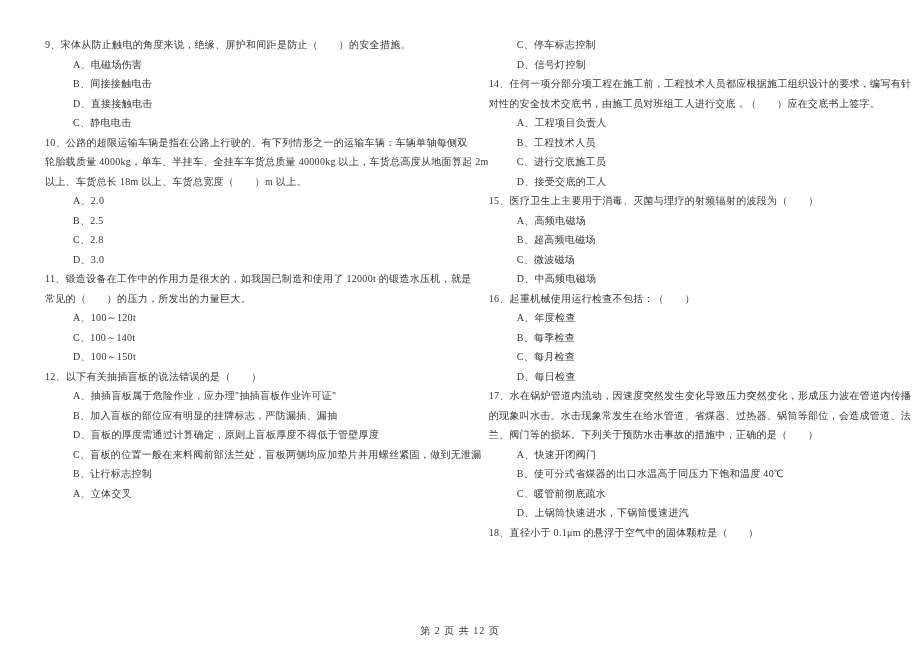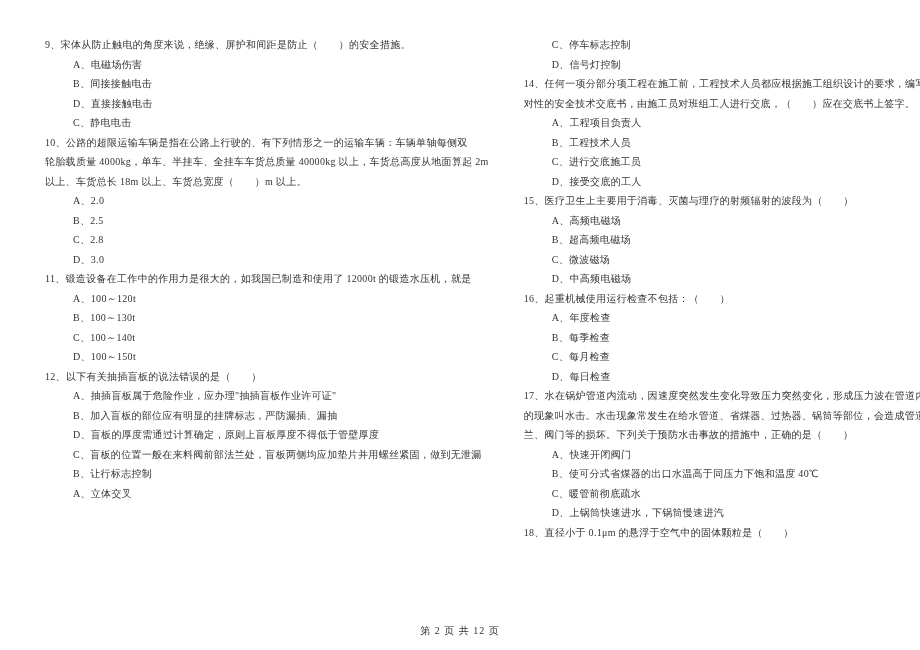--- a/index.html
+++ b/index.html
@@ -12,21 +12,20 @@
       height: 650px;
       background: #fff;
       font-family: "SimSun", "宋体", serif;
       font-size: 10px;
       color: #333;
       position: relative;
       padding: 35px 45px 25px 45px;
     }
     .columns {
       display: flex;
-      gap: 35px;
       height: 570px;
     }
     .col {
       flex: 1;
       display: flex;
       flex-direction: column;
     }
     .line {
       line-height: 1.95;
       white-space: nowrap;
@@ -59,22 +58,22 @@
       <div class="line indent-1">D、直接接触电击</div>
       <div class="line indent-1">C、静电电击</div>
       <div class="line indent-0">10、公路的超限运输车辆是指在公路上行驶的、有下列情形之一的运输车辆：车辆单轴每侧双</div>
       <div class="line indent-0">轮胎载质量 4000kg，单车、半挂车、全挂车车货总质量 40000kg 以上，车货总高度从地面算起 2m</div>
       <div class="line indent-0">以上、车货总长 18m 以上、车货总宽度（　　）m 以上。</div>
       <div class="line indent-1">A、2.0</div>
       <div class="line indent-1">B、2.5</div>
       <div class="line indent-1">C、2.8</div>
       <div class="line indent-1">D、3.0</div>
       <div class="line indent-0">11、锻造设备在工作中的作用力是很大的，如我国已制造和使用了 12000t 的锻造水压机，就是</div>
+      <div class="line indent-0">常见的（　　）的压力，所发出的力量巨大。</div>
       <div class="line indent-1">A、100～120t</div>
-      <div class="line indent-1">B、100～130t</div>
       <div class="line indent-1">C、100～140t</div>
       <div class="line indent-1">D、100～150t</div>
       <div class="line indent-0">12、以下有关抽插盲板的说法错误的是（　　）</div>
       <div class="line indent-1">A、抽插盲板属于危险作业，应办理"抽插盲板作业许可证"</div>
       <div class="line indent-1">B、加入盲板的部位应有明显的挂牌标志，严防漏插、漏抽</div>
       <div class="line indent-1">D、盲板的厚度需通过计算确定，原则上盲板厚度不得低于管壁厚度</div>
       <div class="line indent-1">C、盲板的位置一般在来料阀前部法兰处，盲板两侧均应加垫片并用螺丝紧固，做到无泄漏</div>
       <div class="line indent-1">B、让行标志控制</div>
       <div class="line indent-1">A、立体交叉</div>
     </div>

